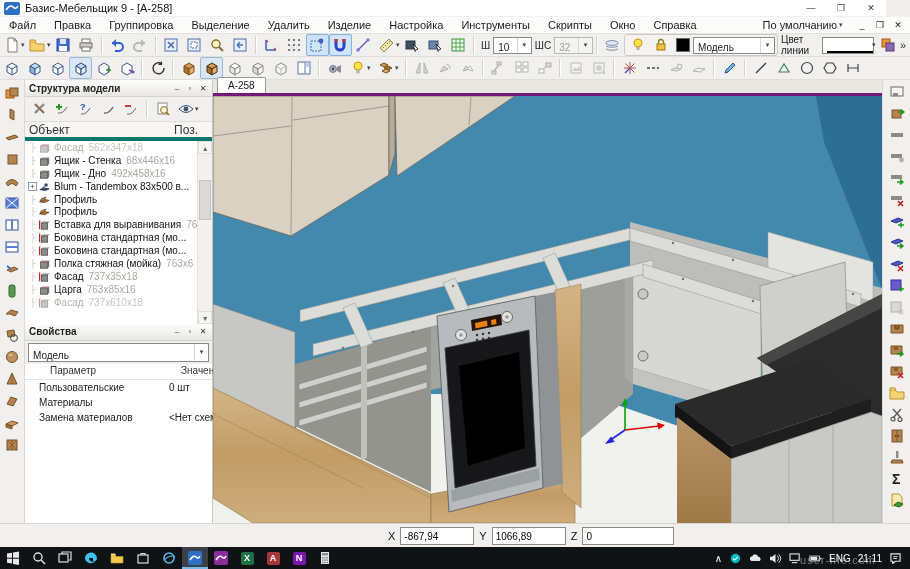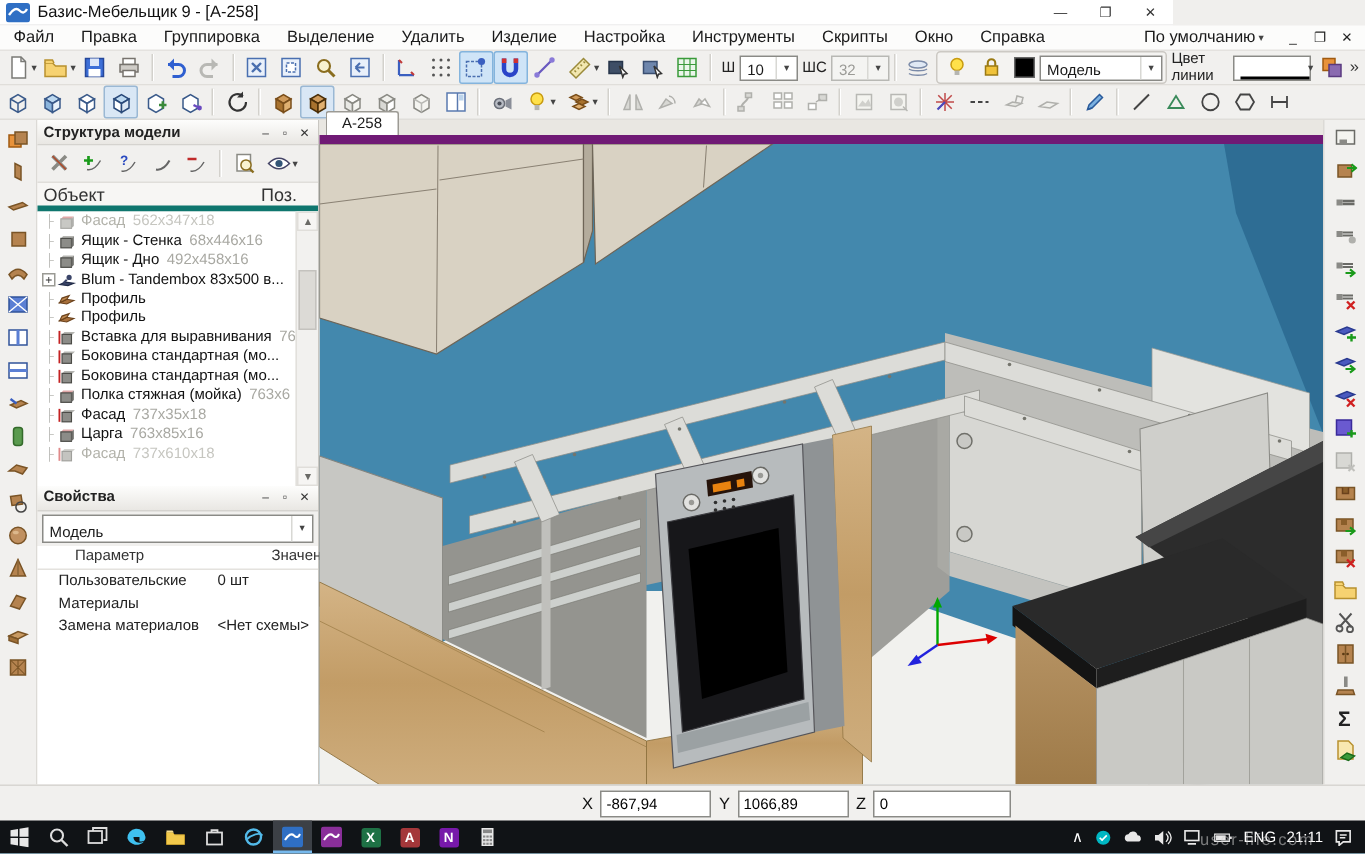--- a/index.html
+++ b/index.html
@@ -1,19 +1,19 @@
 <!DOCTYPE html>
 <html><head>
 <meta charset="utf-8">
 <style>
   html,body{margin:0;padding:0;}
   body{width:910px;height:569px;position:relative;overflow:hidden;background:#f0efed;
        font-family:"Liberation Sans","DejaVu Sans",sans-serif;font-size:11px;color:#1a1a1a;
        -webkit-font-smoothing:antialiased;}
-  .titlebar{position:absolute;left:0;top:0;width:782px;height:17px;background:#fff;display:flex;align-items:center;border-bottom:1px solid #f0f0f0;box-sizing:border-box;}
+  .titlebar{position:absolute;left:0;top:0;width:886px;height:17px;background:#fff;display:flex;align-items:center;border-bottom:1px solid #f0f0f0;box-sizing:border-box;}
   .titlebar .appico{width:16px;height:13px;margin:0 5px 0 4px;}
   .titlebar .title{font-size:11px;color:#111;}
   .winbtns{margin-left:auto;display:flex;height:100%;}
   .winbtn{width:30px;height:100%;display:flex;align-items:center;justify-content:center;font-size:9px;color:#333;cursor:default;}
   .menubar{position:absolute;left:0;top:17px;width:910px;height:17px;background:#fcfcfb;display:flex;align-items:center;border-bottom:1px solid #e4e2df;box-sizing:border-box;}
   .menuitem{padding:0 9px;font-size:11px;color:#1a1a1a;}
   .mdi-right{margin-left:auto;display:flex;align-items:center;gap:2px;padding-right:4px;}
   .profile-combo{display:flex;align-items:center;font-size:11px;gap:4px;padding:0 6px;}
   .mdibtn{width:16px;text-align:center;font-size:9px;color:#222;}
   .toolbar{position:absolute;left:0;width:910px;background:#f1f0ee;display:flex;align-items:center;box-sizing:border-box;border-bottom:1px solid #e0deda;}
@@ -62,24 +62,24 @@
   .varrow{height:13px;text-align:center;font-size:7px;color:#6a6a66;line-height:13px;background:#f6f5f3;border:1px solid #e0deda;box-sizing:border-box;}
   .vthumb{height:38px;background:#dcdad6;border:1px solid #c4c2be;margin:26px 1px 0 1px;}
   .props{display:flex;flex-direction:column;flex:1;}
   .propsel{height:19px;margin:2px 3px;flex:none;}
   .prophead{height:15px;display:flex;font-size:10px;color:#333;border-bottom:1px solid #e4e2de;background:#fff;flex:none;}
   .prophead span{padding:1px 6px;margin-left:19px;}
   .prophead span:first-child{width:100px;flex:none;}
   .propbody{flex:1;background:#fff;}
   .prow{height:15px;display:flex;font-size:10px;align-items:center;}
   .prow .pk{width:100px;flex:none;padding-left:14px;color:#222;white-space:nowrap;overflow:hidden;}
-  .prow .pv{padding-left:6px;color:#222;white-space:nowrap;}
+  .prow .pv{padding-left:6px;color:#222;white-space:nowrap;margin-left:24px;}
   
   .center{width:669px;display:flex;flex-direction:column;background:#e9e7e2;}
-  .tabstrip{height:16px;display:flex;align-items:flex-end;padding-left:4px;border-bottom:6px solid #701a75;box-sizing:border-box;background:#e9e7e2;}
+  .tabstrip{height:16px;display:flex;align-items:flex-end;padding-left:4px;border-bottom:3px solid #701a75;box-sizing:border-box;background:#e9e7e2;}
   .tab{height:15px;background:#fff;border:1px solid #9c9a94;border-bottom:none;padding:0 10px;font-size:10px;display:flex;align-items:center;border-radius:2px 2px 0 0;}
   .vpwrap{flex:1;position:relative;}
   .vpwrap svg{display:block;}
   
   .coordbar{position:absolute;left:0;top:523px;width:910px;height:24px;background:#f1f0ee;border-top:1px solid #d8d6d2;box-sizing:border-box;}
   .coordgrp{position:absolute;left:388px;top:3px;display:flex;align-items:center;gap:5px;}
   .coordgrp label{font-size:11px;color:#111;}
   .coordgrp input{height:16px;border:1px solid #8a8a86;font-size:10px;padding:0 3px;font-family:inherit;}
   
   .taskbar{position:absolute;left:0;top:547px;width:910px;height:22px;background:#101316;display:flex;align-items:center;color:#eee;}

